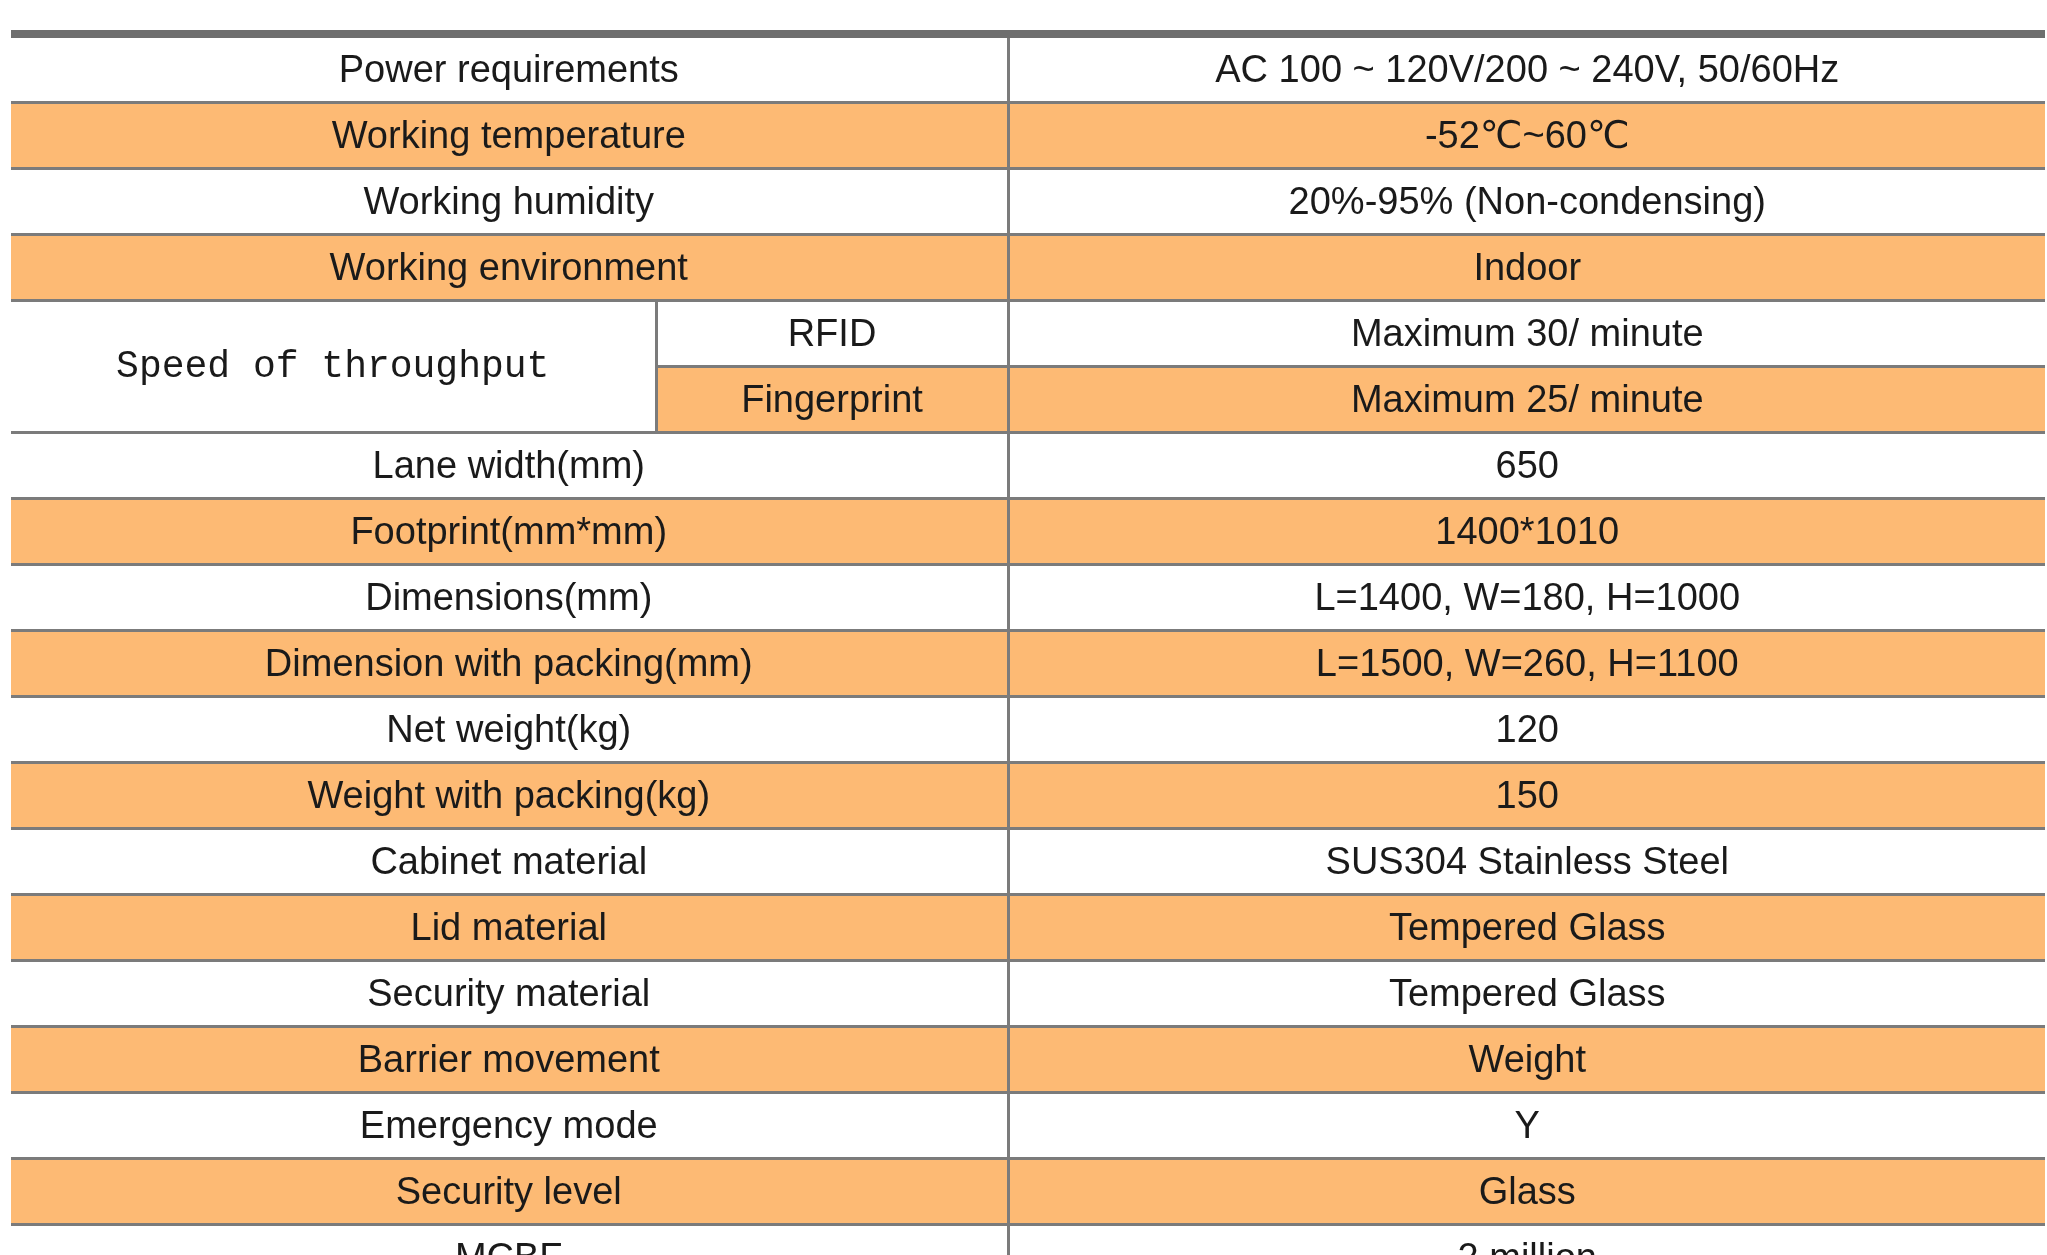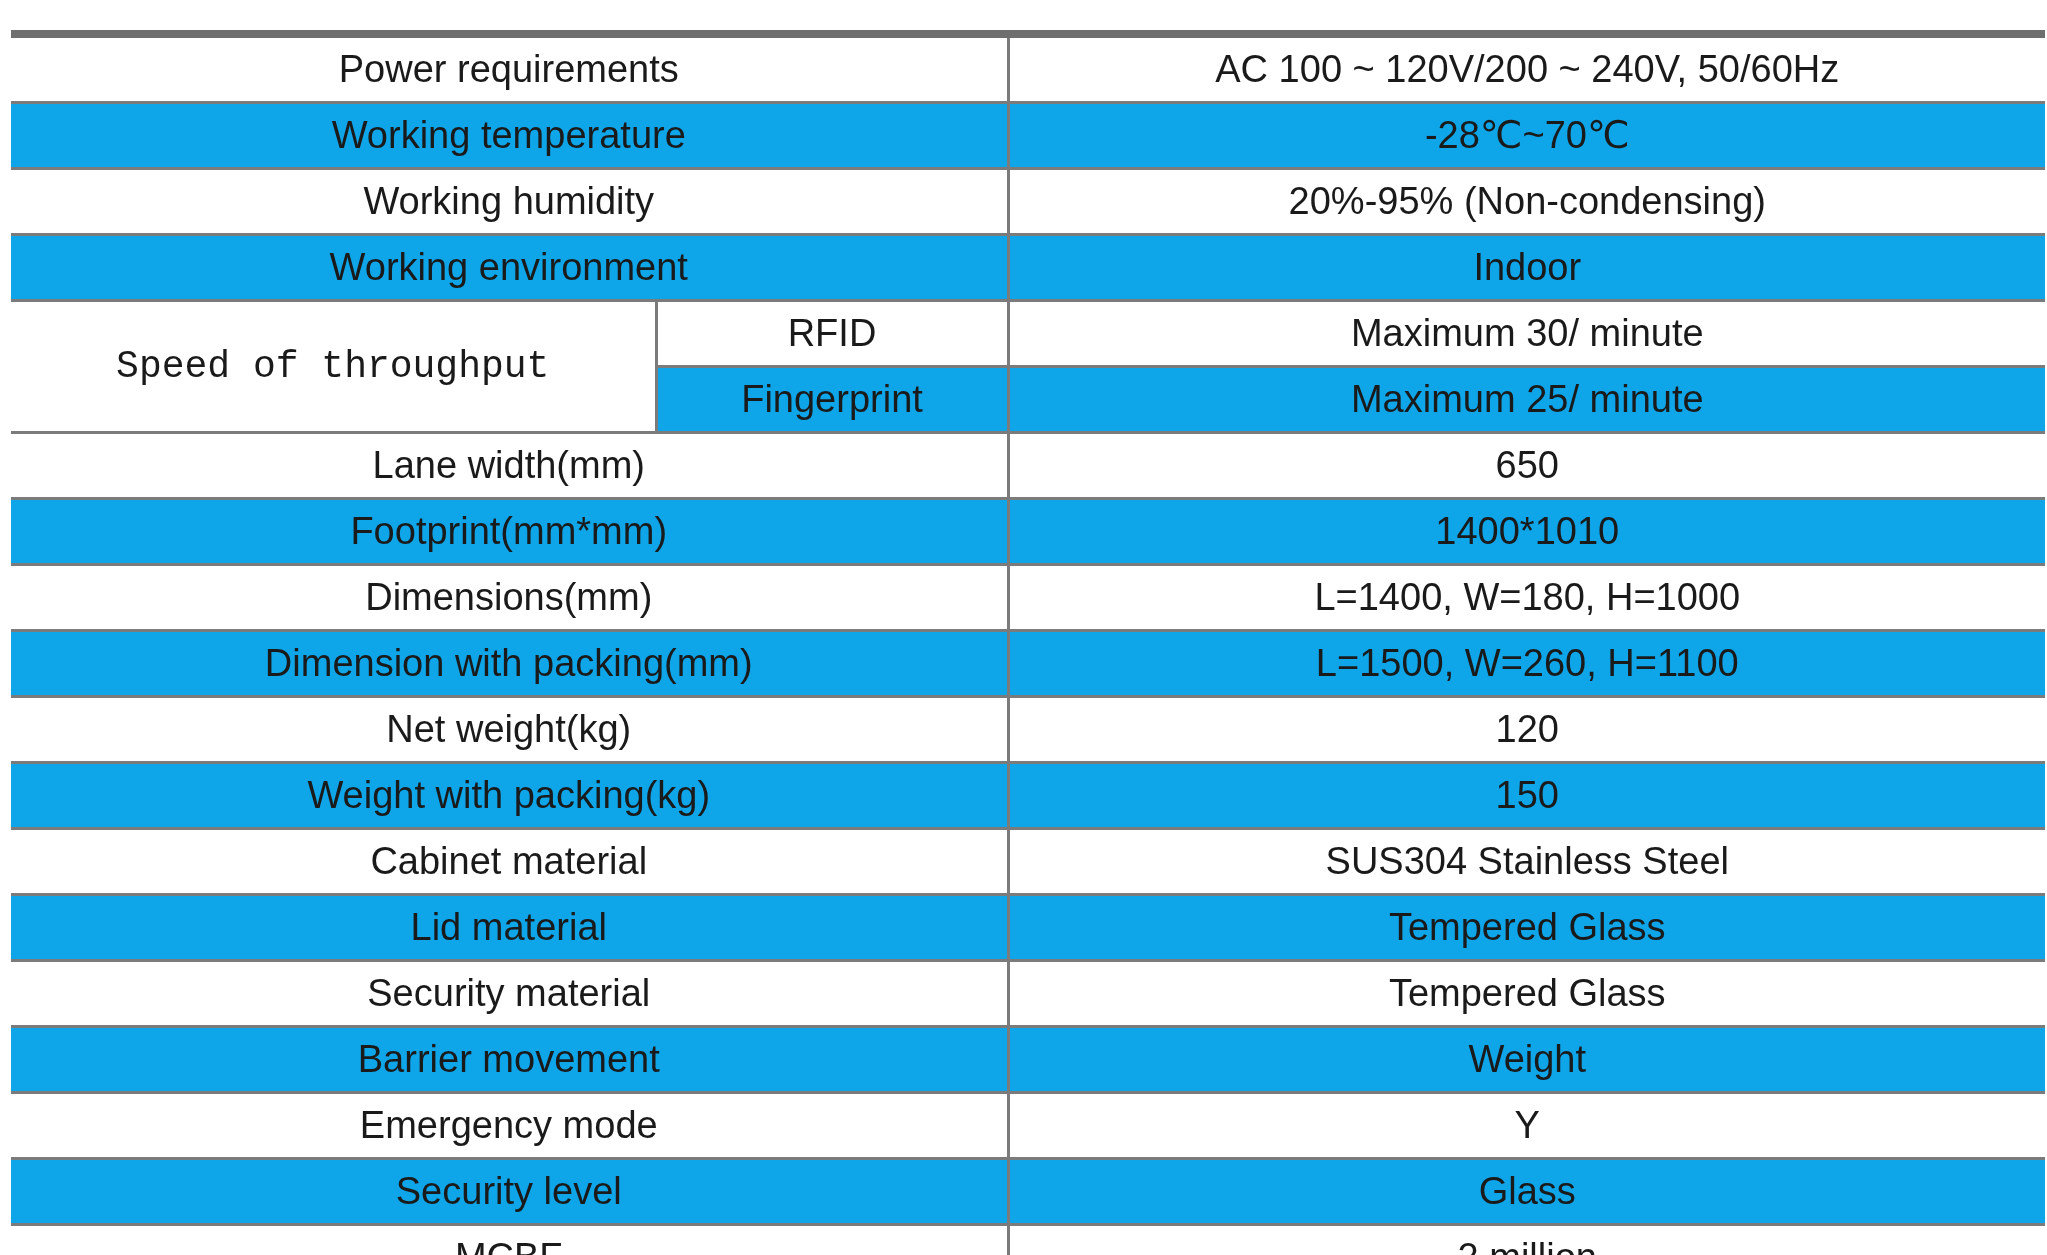--- a/index.html
+++ b/index.html
@@ -43,21 +43,21 @@
     border-bottom: 3px solid #7b7b7b;
     border-left: none;
     border-right: none;
     overflow: hidden;
     white-space: nowrap;
   }
   td.divided {
     border-left: 3px solid #7b7b7b;
   }
   tr.stripe td {
-    background: #0ea5e9;
+    background: #fdba74;
   }
   td.group-cell {
     background: #ffffff;
     font-family: Liberation Mono, monospace;
   }
 </style>
 </head>
 <body>
 
 <div class="spec-table-wrap">
@@ -67,21 +67,21 @@
       <col class="c-sub">
       <col class="c-value">
     </colgroup>
     <tbody>
       <tr>
         <td colspan="2">Power requirements</td>
         <td class="divided">AC 100 ~ 120V/200 ~ 240V, 50/60Hz</td>
       </tr>
       <tr class="stripe">
         <td colspan="2">Working temperature</td>
-        <td class="divided">-28℃~70℃</td>
+        <td class="divided">-52℃~60℃</td>
       </tr>
       <tr>
         <td colspan="2">Working humidity</td>
         <td class="divided">20%-95% (Non-condensing)</td>
       </tr>
       <tr class="stripe">
         <td colspan="2">Working environment</td>
         <td class="divided">Indoor</td>
       </tr>
       <tr>

